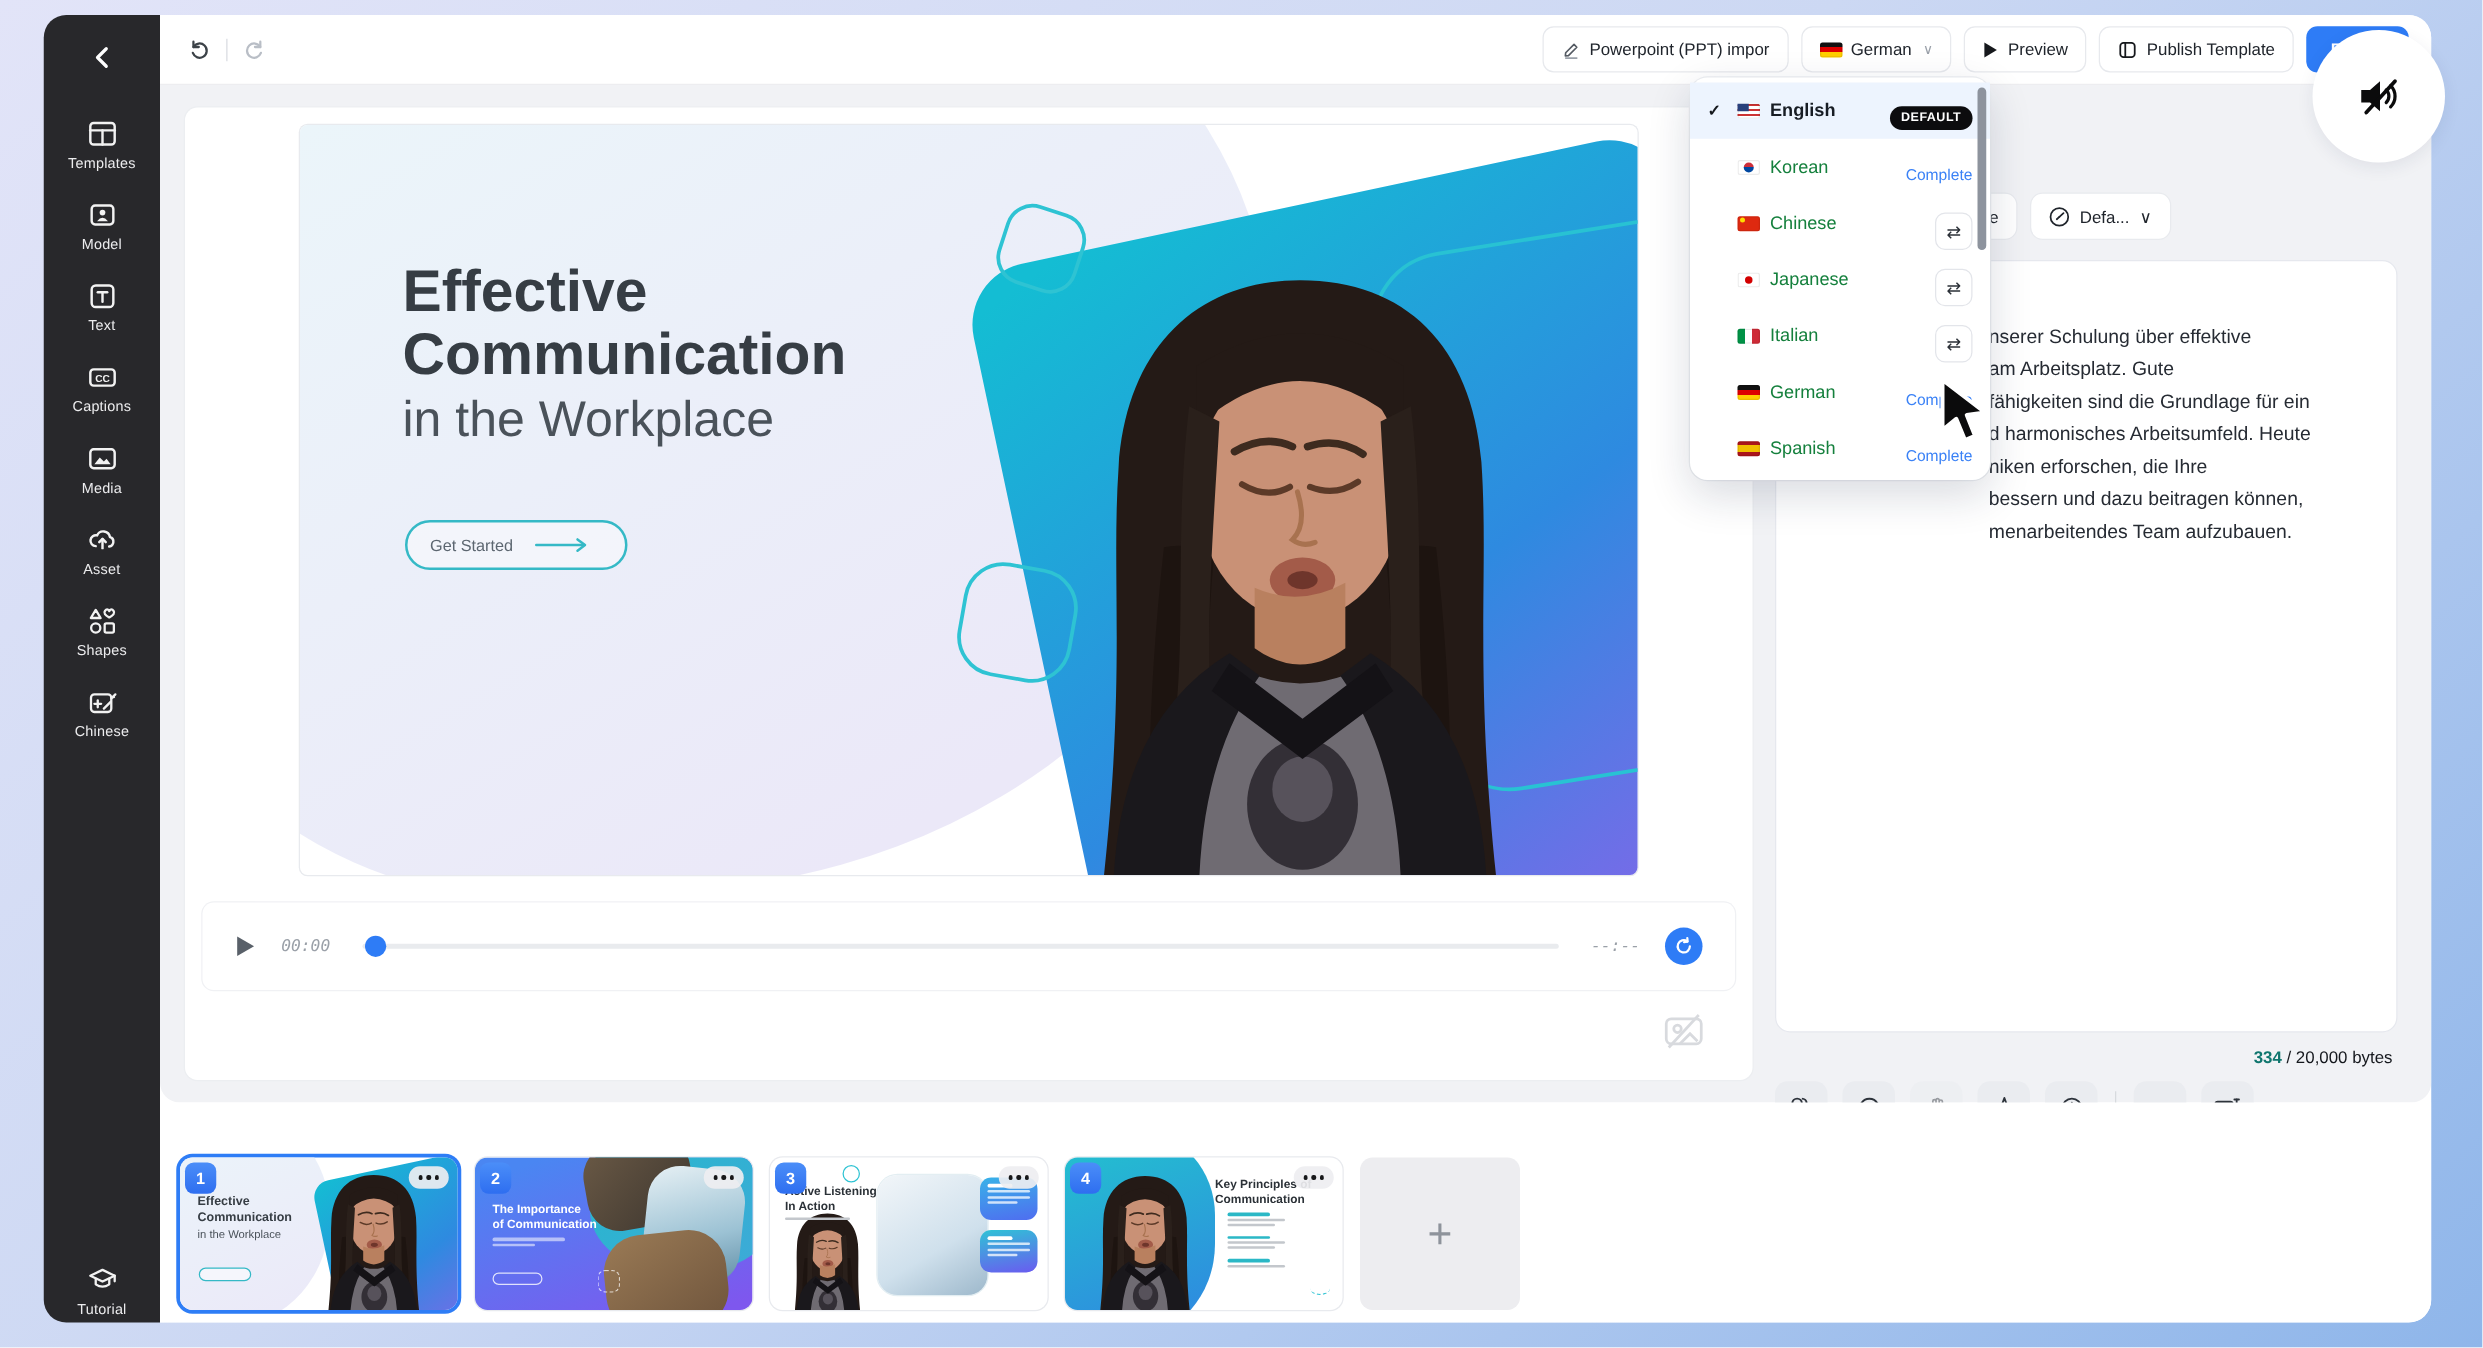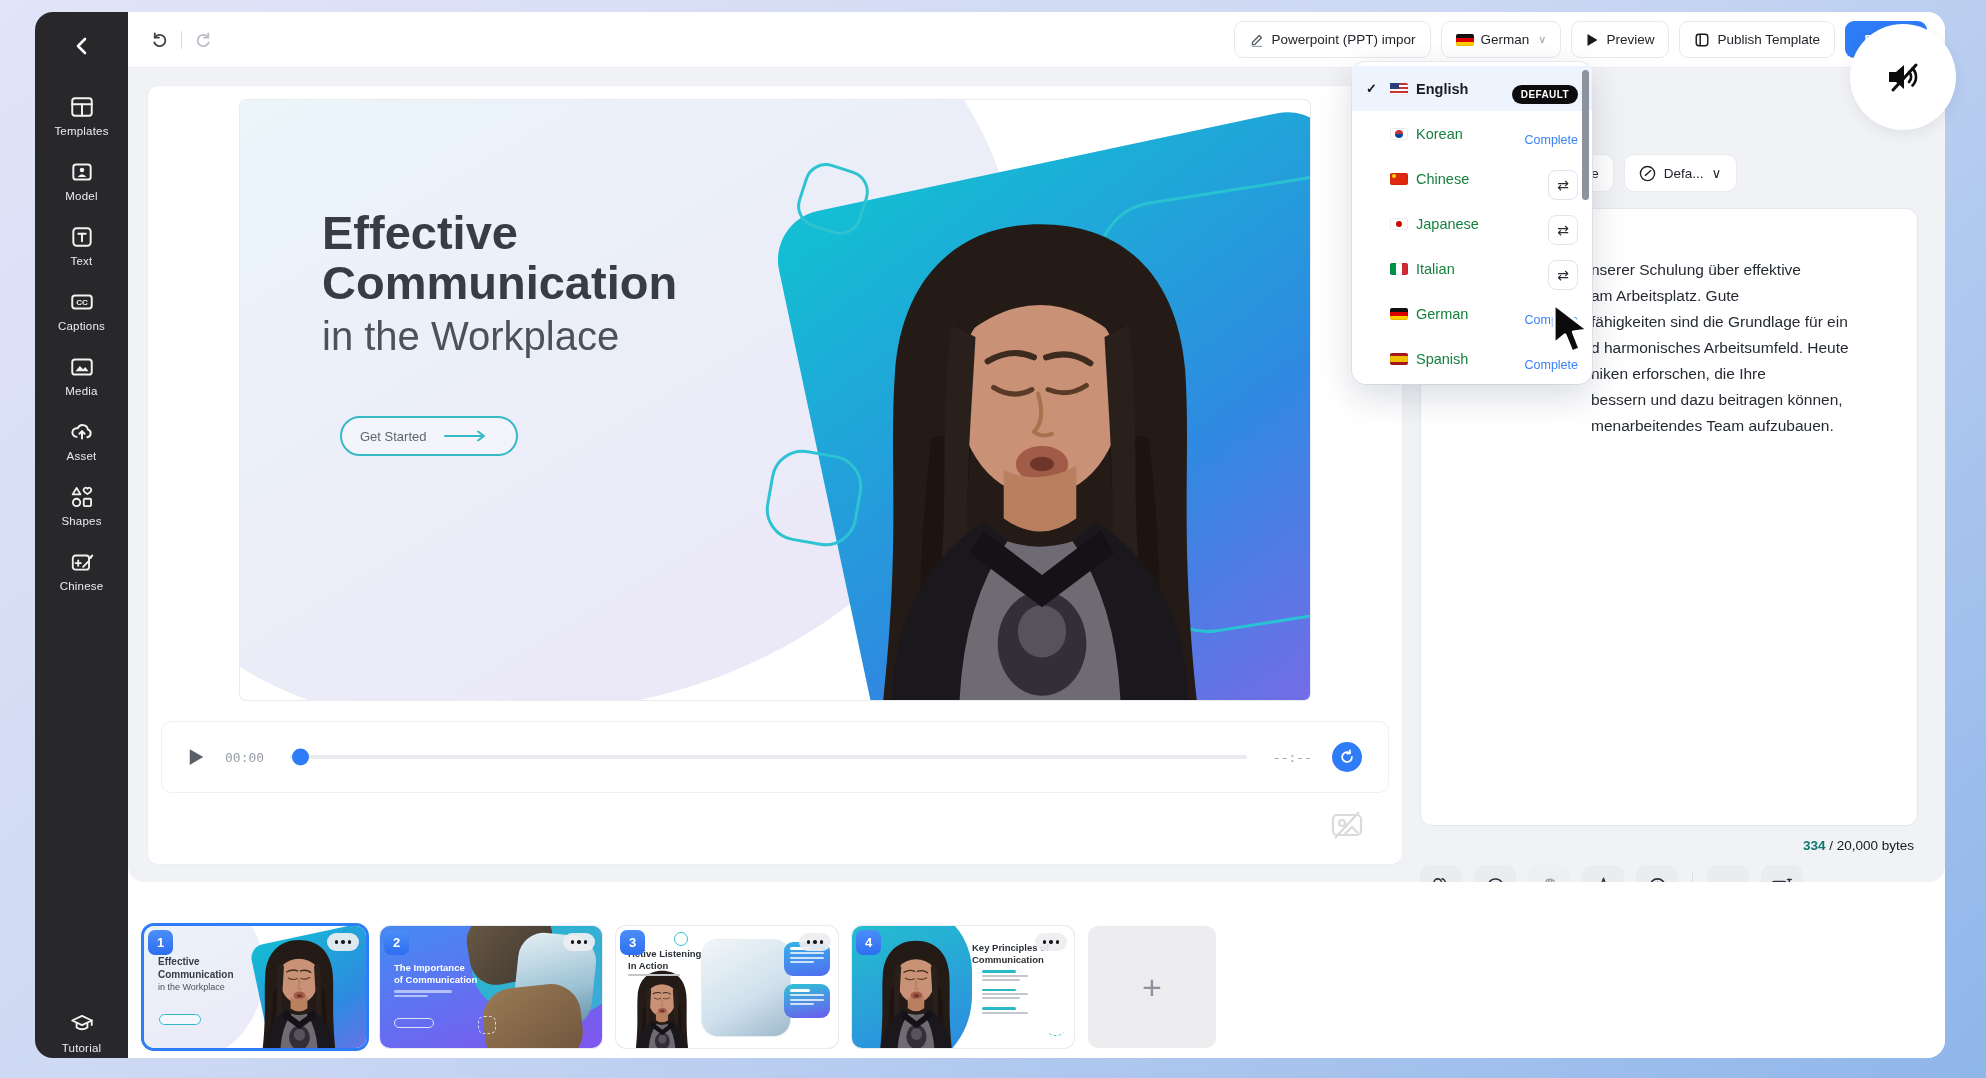--- a/index.html
+++ b/index.html
@@ -53,29 +53,29 @@
   .blob { position:absolute; left:-150px; top:-190px; width:930px; height:800px; border-radius:46% 54% 58% 42%;
           background:linear-gradient(155deg,#ebf6fa 15%,#ebe8f8 85%); transform:rotate(-6deg); }
   .grad-shape { position:absolute; right:-90px; top:55px; width:570px; height:650px; border-radius:50px;
           background:linear-gradient(155deg,#14bdd3 4%,#2e8ae0 52%,#8a63ea 96%); transform:rotate(-12deg); }
   .oline-big { position:absolute; left:880px; top:82px; width:340px; height:436px; border:3px solid #28c2d3; border-radius:62px; transform:rotate(-9deg); }
   .oline-s1 { position:absolute; left:560px; top:66px; width:66px; height:66px; border:3px solid #2ec3d3; border-radius:22px; transform:rotate(18deg); }
   .oline-s2 { position:absolute; left:528px; top:352px; width:92px; height:92px; border:3px solid #2ec3d3; border-radius:32px; transform:rotate(10deg); }
   .slide-title { position:absolute; left:82px; top:108px; z-index:4; }
   .slide-title .t1 { font-size:47px; font-weight:bold; color:#363d44; line-height:50px; }
   .slide-title .t2 { font-size:40px; font-weight:400; color:#4a525a; line-height:52px; margin-top:2px; }
-  .cta { position:absolute; left:100px; top:316px; width:178px; height:40px; border:2px solid #35b9c6; border-radius:20px;
+  .cta { position:absolute; left:84px; top:316px; width:178px; height:40px; border:2px solid #35b9c6; border-radius:20px;
          display:flex; align-items:center; padding:16px 18px; gap:17px; z-index:4; background:rgba(255,255,255,.4); }
   .cta span { font-size:13px; color:#5c6670; }
   .avatar-big { position:absolute; left:538px; bottom:-4px; width:524px; height:504px; z-index:3; }
 
   
   .player { position:absolute; left:14px; top:636px; width:1226px; height:70px; background:#fff; border-radius:9px;
             box-shadow:0 0 0 1px #f0f1f4; display:flex; align-items:center; padding:0 26px; gap:20px; }
-  .ptime { font-family:"DejaVu Sans Mono", monospace; font-size:13px; color:#9aa0a8; }
+  .ptime { font-family:"DejaVu Sans Mono", monospace; font-size:13px; color:#9aa0a8;font-style:italic; }
   .track { flex:1; height:4px; background:#e9ebee; border-radius:2px; position:relative; margin:0 6px; }
   .knob { position:absolute; left:2px; top:50%; transform:translateY(-50%); width:17px; height:17px; border-radius:50%; background:#2e7cf6; }
   .refresh-btn { width:30px; height:30px; border-radius:50%; background:#2e7cf6; display:flex; align-items:center; justify-content:center; cursor:pointer; }
   .noimg { position:absolute; right:38px; bottom:24px; }
 
   
   .rpanel { position:absolute; left:1292px; top:86px; width:498px; }
   .voice-row { display:flex; gap:10px; }
   .pillbtn { height:38px; background:#fff; border:1px solid #e8eaee; border-radius:10px; display:flex; align-items:center; gap:8px; padding:0 14px; font-size:13.5px; color:#20252c; cursor:pointer; }
   .script-card { margin-top:16px; height:618px; background:#fff; border:1px solid #e6e8ee; border-radius:12px; padding:48px 24px 0 170px; }

